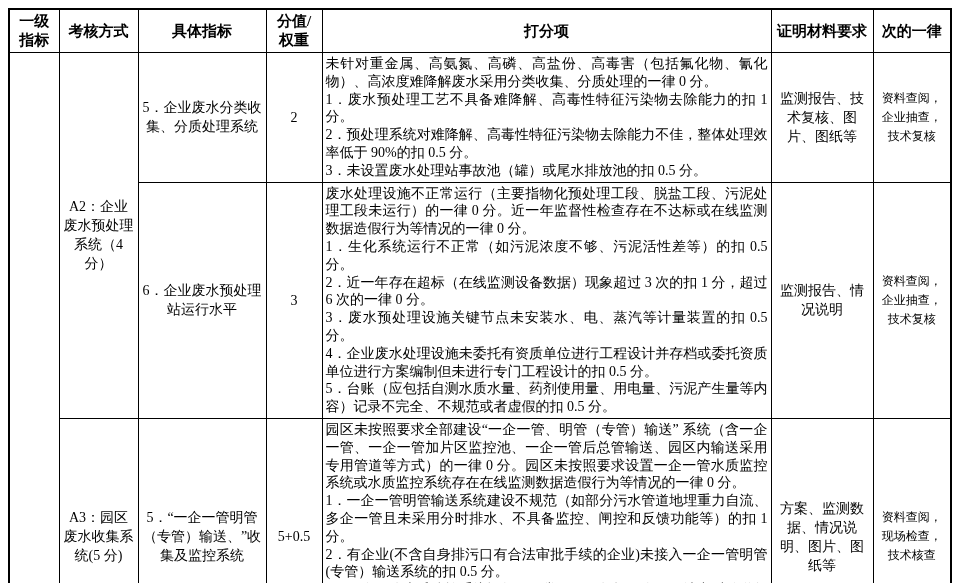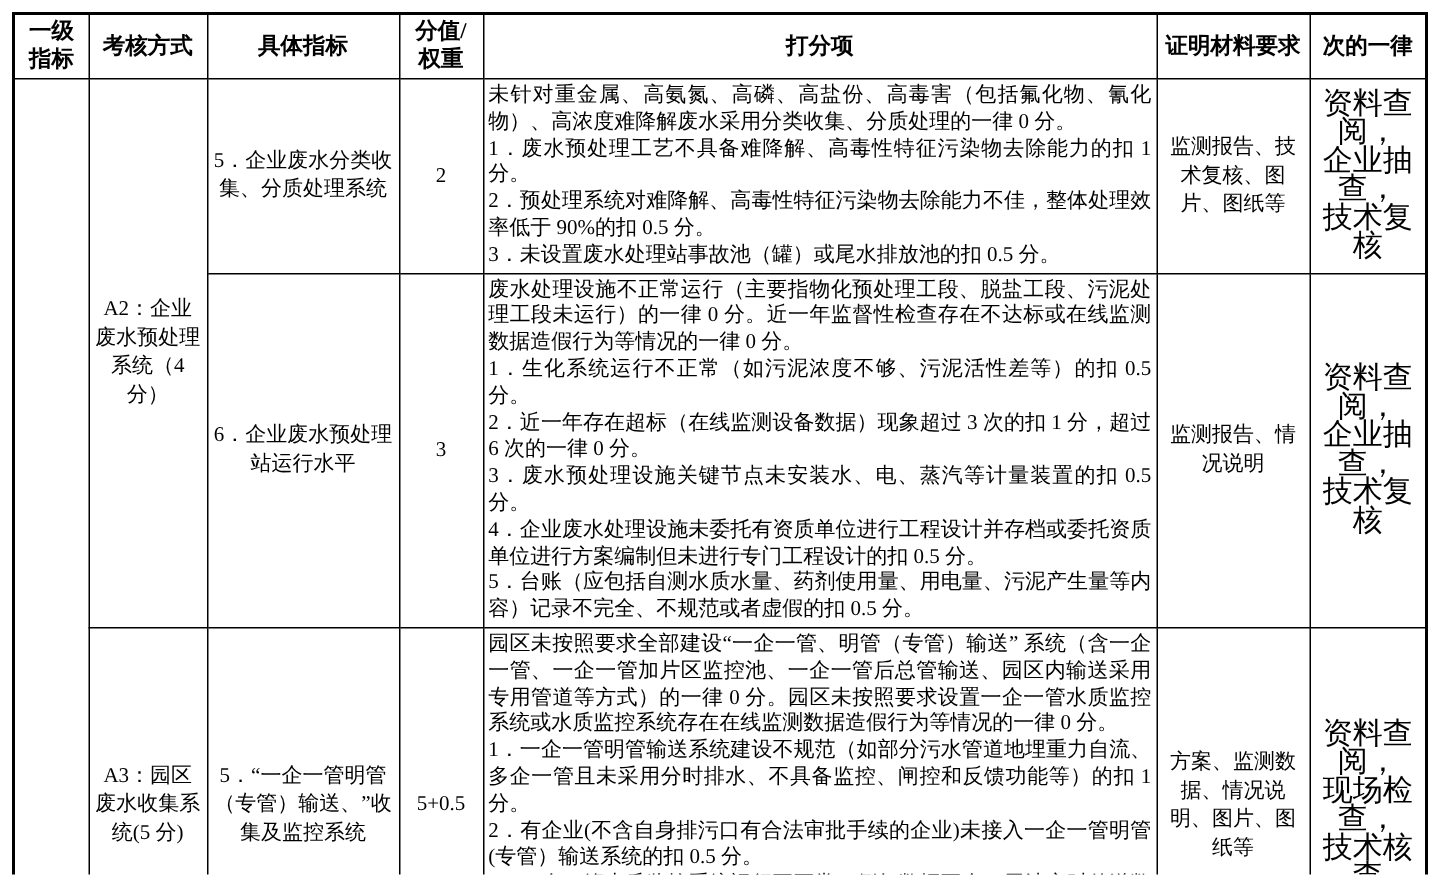--- a/index.html
+++ b/index.html
@@ -45,21 +45,21 @@
   .cell-items {
     text-align: justify;
     vertical-align: top;
     font-size: 14px;
     line-height: 17.8px;
     white-space: pre-line;
     padding: 2px 4px;
   }
   .cell-method {
     text-align: center;
-    font-size: 20px;
+    font-size: 12px;
     line-height: 19px;
     white-space: pre-line;
   }
   .row-header { height: 40px; }
   .row-1 { height: 113px; }
   .row-2 { height: 200px; }
   .row-3 { height: 210px; }
 </style>
 </head>
 <body>

